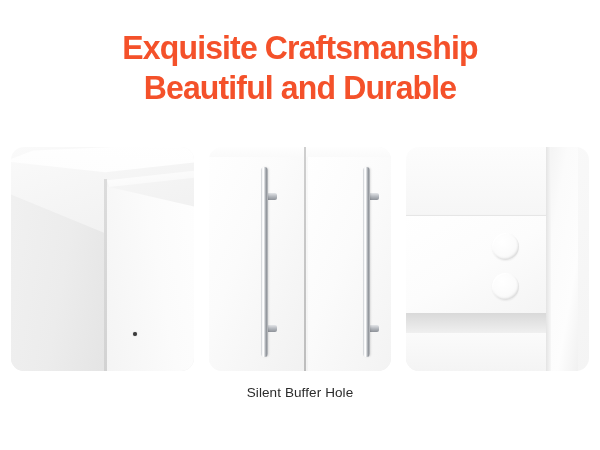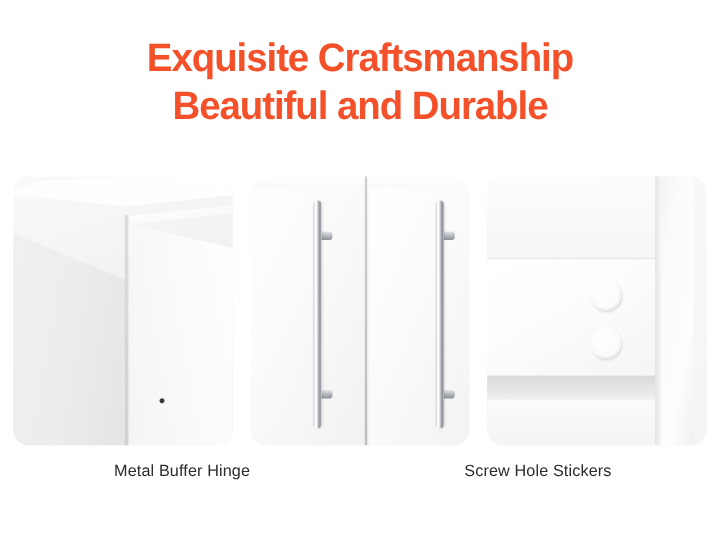--- a/index.html
+++ b/index.html
@@ -211,17 +211,16 @@
       <div class="lowerpanel"></div>
       <div class="sidepanel"></div>
       <div class="sideedge"></div>
       <div class="sticker st1"></div>
       <div class="sticker st2"></div>
     </div>
 
   </div>
 
   <div class="captions">
-    <div class="caption">Metal Buffer Hinge</div>
-    <div class="caption">Screw Hole Stickers</div>
+    <div class="caption">Silent Buffer Hole</div>
   </div>
 
 </div>
 
 </body></html>

